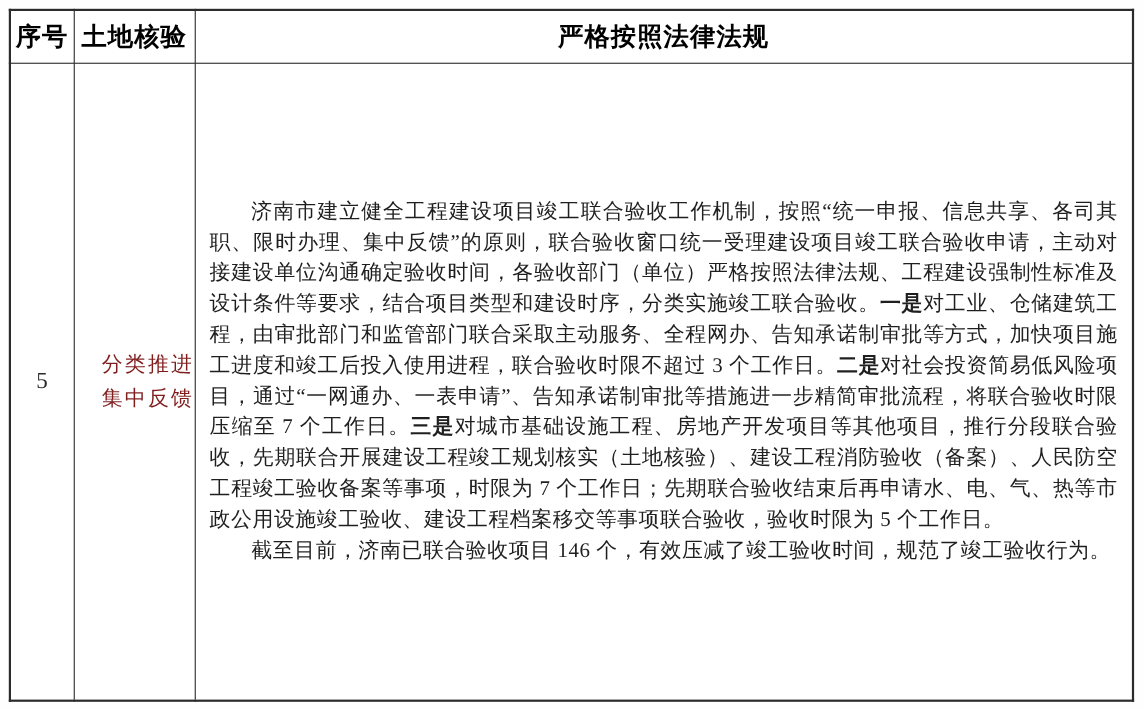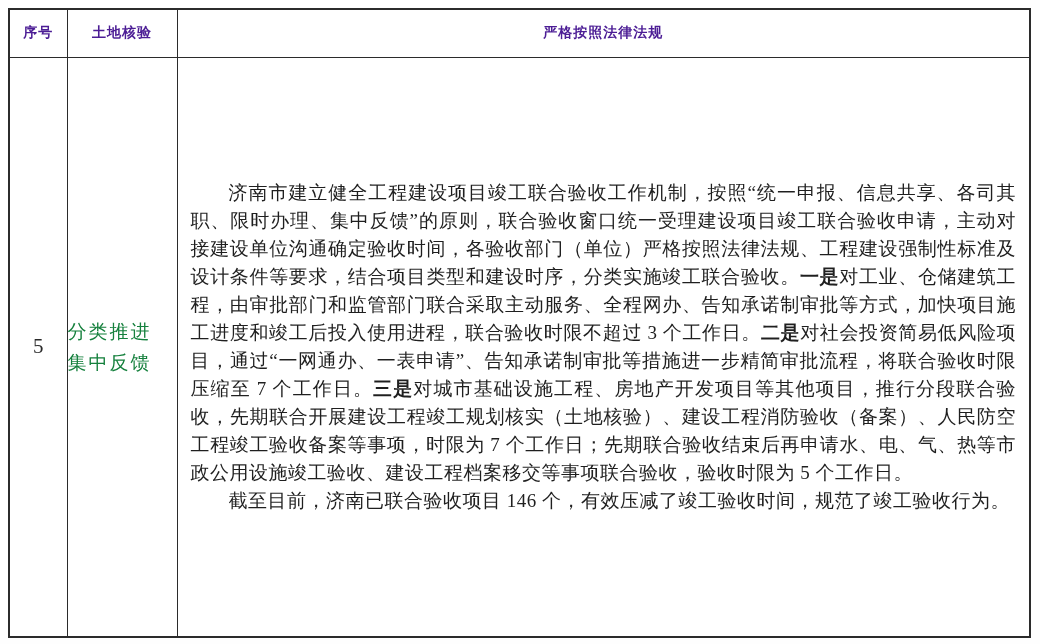--- a/index.html
+++ b/index.html
@@ -43,38 +43,38 @@
   col.col-number  { width: 58px; }
   col.col-measure { width: 110px; }
   col.col-detail  { width: auto; }
 
   tr.header-row {
     height: 48px;
   }
   tr.header-row th {
     font-family: "Liberation Sans", "DejaVu Sans", sans-serif;
     font-weight: bold;
-    font-size: 14px;
-    color: #4c1d95;
+    font-size: 23px;
+    color: #000000;
     text-align: center;
     letter-spacing: 1px;
     background: #ffffff;
   }
   tr.body-row {
     height: 580px;
   }
   td.cell-number {
     text-align: center;
     font-size: 21px;
     color: #2a2a2a;
   }
   td.cell-measure {
-    text-align: left;
+    text-align: right;
     font-size: 19px;
-    color: #15803d;
+    color: #7f1d1d;
   }
   td.cell-measure .measure-line {
     line-height: 31px;
     letter-spacing: 2px;
   }
   td.cell-detail {
     vertical-align: middle;
     border-radius: 20px;
   }
   .detail-inner {

